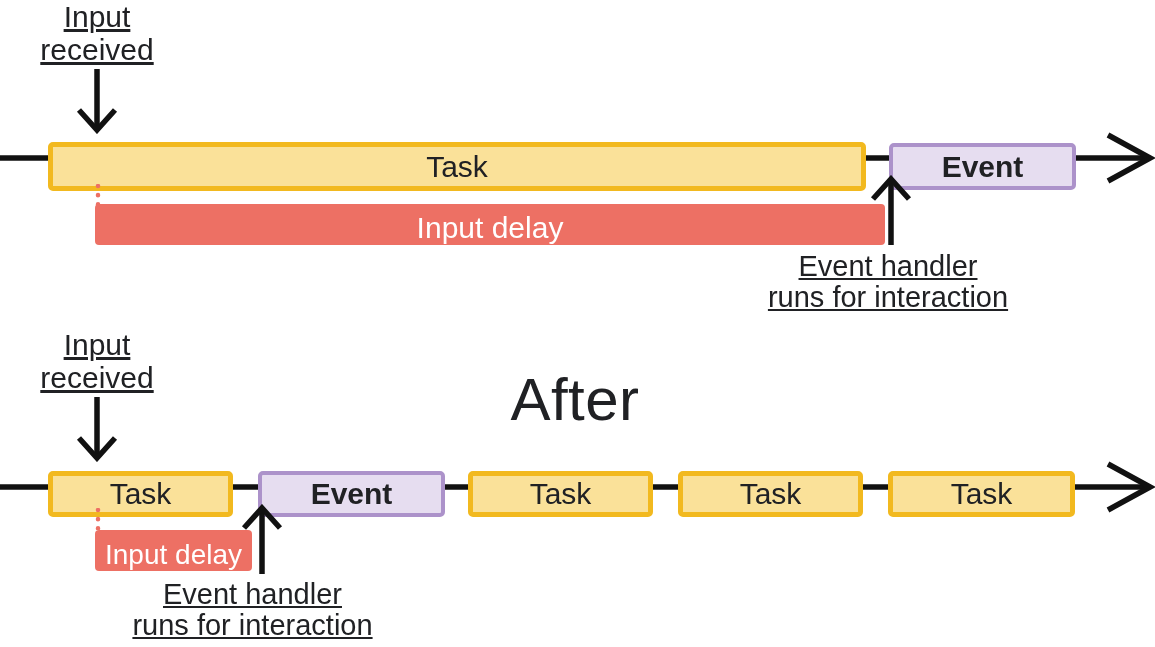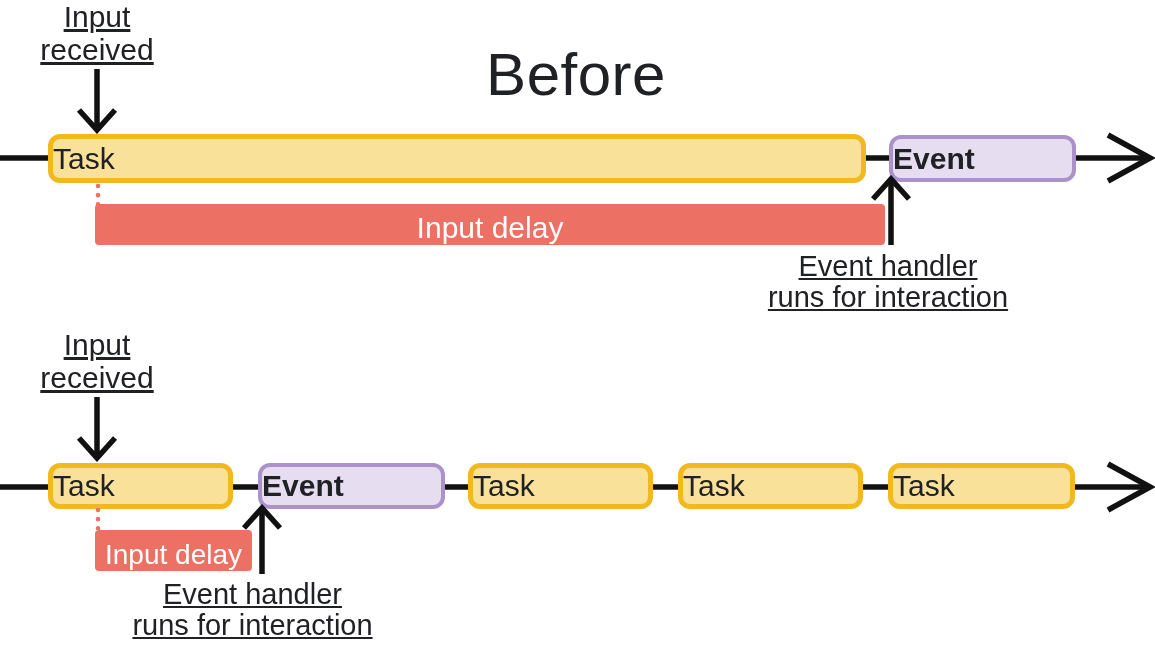--- a/index.html
+++ b/index.html
@@ -10,22 +10,22 @@
   .section-title{
     font-size:60px;line-height:1;letter-spacing:.5px;
     text-align:center;color:var(--text,#202124);
   }
   .anno{
     font-size:30px;line-height:33px;text-align:center;color:var(--text,#202124);text-decoration:underline;
   }
   .anno-sm{font-size:29px;line-height:31px;}
 
   .box{
-    box-sizing:border-box;display:flex;align-items:center;justify-content:flex-start;
-    font-size:30px;border-radius:12px;z-index:2;color:var(--text,#202124);
+    box-sizing:border-box;display:flex;align-items:center;justify-content:center;
+    font-size:30px;border-radius:5px;z-index:2;color:var(--text,#202124);margin-top:8px;
   }
   .task{background:var(--task-fill,#FAE199);border:5px solid var(--task-border,#F2B91F);}
   .event{background:var(--event-fill,#E6DDF0);border:4px solid var(--event-border,#AC92CA);font-weight:bold;}
 
   .delay{
     box-sizing:border-box;display:flex;align-items:flex-end;justify-content:center;
     background:var(--delay-fill,#ED7064);color:var(--delay-text,#fff);
     font-size:30px;border-radius:4px;z-index:2;
   }
   .delay-sm{font-size:28px;}
@@ -33,21 +33,20 @@
   svg{display:block;}
   .stroke{stroke:var(--arrow,#111);stroke-width:5.5;fill:none;stroke-linejoin:miter;}
   .dotted{stroke:var(--delay-fill,#ED7064);stroke-width:4.5;fill:none;stroke-linecap:round;}
   .layer0{z-index:0;} .layer2{z-index:2;} .layer3{z-index:3;}
 </style>
 </head>
 <body>
 
 <div class="stage">
 
-  <div class="abs section-title" style="left:426px;top:45px;width:300px;">Before</div>
 
   <div class="abs anno" style="left:20px;top:0px;width:154px;">
     <div>Input</div>
     <div>received</div>
   </div>
 
   <svg class="abs layer3" style="left:72px;top:68px;" width="50" height="66" viewBox="0 0 50 66">
     <path class="stroke" d="M25 1 L25 60"></path>
     <path class="stroke" d="M7 42 L25 62 L43 42"></path>
   </svg>
@@ -76,20 +75,21 @@
   <svg class="abs layer3" style="left:866px;top:175px;" width="50" height="72" viewBox="0 0 50 72">
     <path class="stroke" d="M25 70 L25 6"></path>
     <path class="stroke" d="M7 24 L25 4 L43 24"></path>
   </svg>
 
   <div class="abs anno anno-sm" style="left:738px;top:251px;width:300px;">
     <div>Event handler</div>
     <div>runs for interaction</div>
   </div>
 
+  <div class="abs section-title" style="left:425px;top:370px;width:300px;">After</div>
 
   <div class="abs anno" style="left:20px;top:328px;width:154px;">
     <div>Input</div>
     <div>received</div>
   </div>
 
   <svg class="abs layer3" style="left:72px;top:396px;" width="50" height="66" viewBox="0 0 50 66">
     <path class="stroke" d="M25 1 L25 60"></path>
     <path class="stroke" d="M7 42 L25 62 L43 42"></path>
   </svg>

